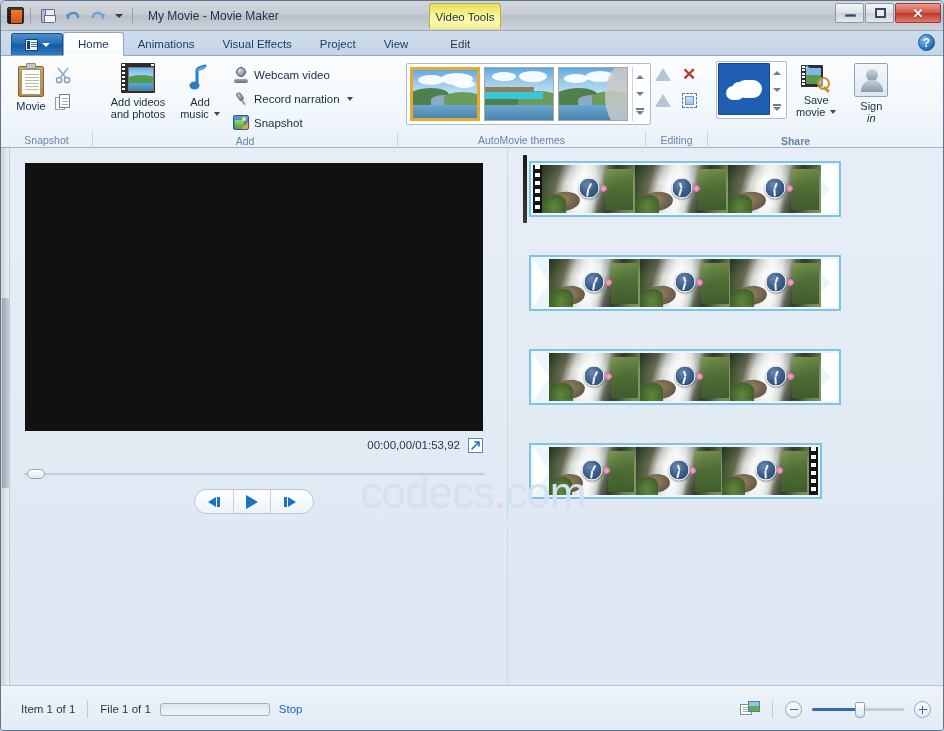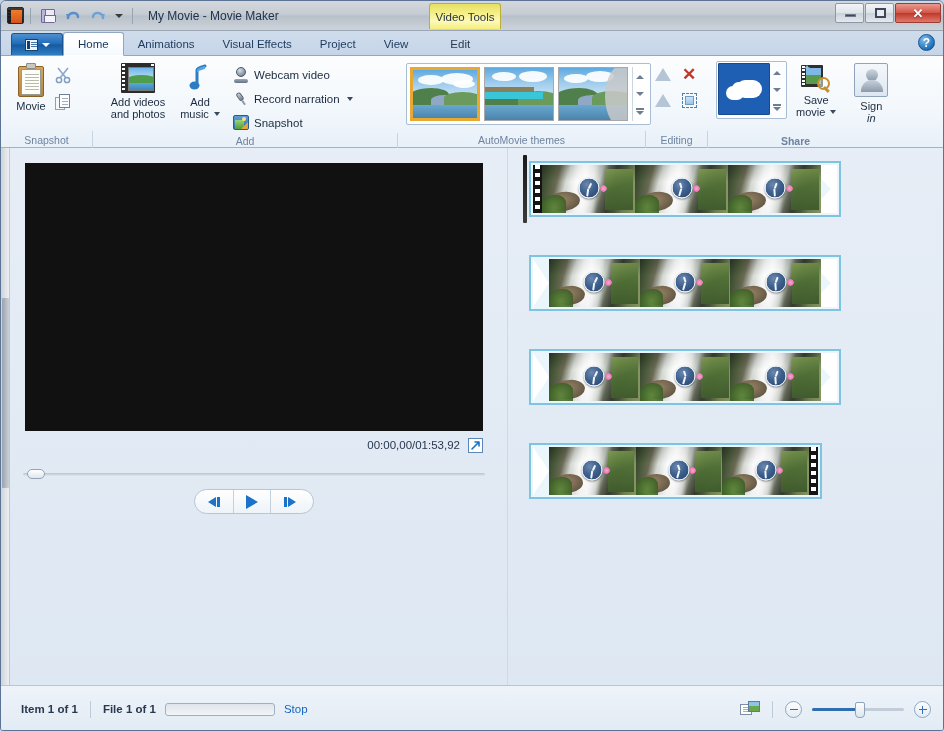--- a/index.html
+++ b/index.html
@@ -399,21 +399,21 @@
     background: linear-gradient(to bottom,#1a1a1a,#3a3a3a); border-radius:1px;
   }
 
   
   .statusbar {
     position: absolute; left: 0; top: 684px; width: 944px; height: 47px;
     background: linear-gradient(to bottom, #eef3f9 0%, #e2ebf4 100%);
     border-top: 1px solid #b5c6d8;
     display: flex; align-items: center;
   }
-  .sb-text { font-size: 11.5px; color: #27384f; font-weight: bold; }
+  .sb-text { font-size: 11.5px; color: #27384f; }
   .sb-sep { width: 1px; height: 17px; background: #bdcada; margin: 0 12px; }
   .progress {
     width: 110px; height: 13px; border: 1px solid #9fb0c2; border-radius: 3px;
     background: linear-gradient(to bottom,#dfe5ec,#f2f5f9); overflow: hidden; margin: 0 9px;
   }
   .progress-fill { width: 33%; height: 100%;
     background: linear-gradient(to bottom,#7ee86a 0%,#24c318 45%,#09a806 55%,#5fe04e 100%); }
   .sb-link { font-size: 11.5px; color: #1565c0; }
   .sb-right { margin-left: auto; display: flex; align-items: center; gap: 10px; padding-right: 14px; }
   .ico-viewmode { width: 20px; height: 17px; position: relative; }
@@ -898,20 +898,26 @@
                 <span class="pinkflower"></span>
               <span class="clock c"></span>
             </span>
             <span class="sprocket"></span>
           </div>
         </div>
       </div>
     </div>
   </div>
 
+  <div class="watermark">
+    <div class="wm-main">
+      <span>codecs</span><span class="wm-dot">.</span><span>com</span>
+    </div>
+    <div class="wm-sub">Download codecs  &amp;  multimedia tools</div>
+  </div>
 
   <div class="statusbar">
     <span class="sb-text" style="margin-left:20px;">Item 1 of 1</span>
     <span class="sb-sep"></span>
     <span class="sb-text">File 1 of 1</span>
     <span class="progress">
       <span class="progress-fill"></span>
     </span>
     <span class="sb-link">Stop</span>
 

